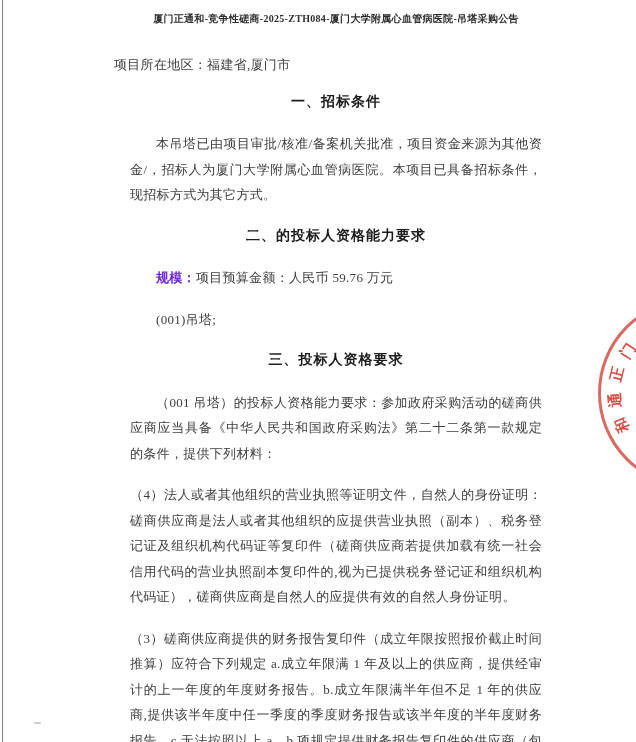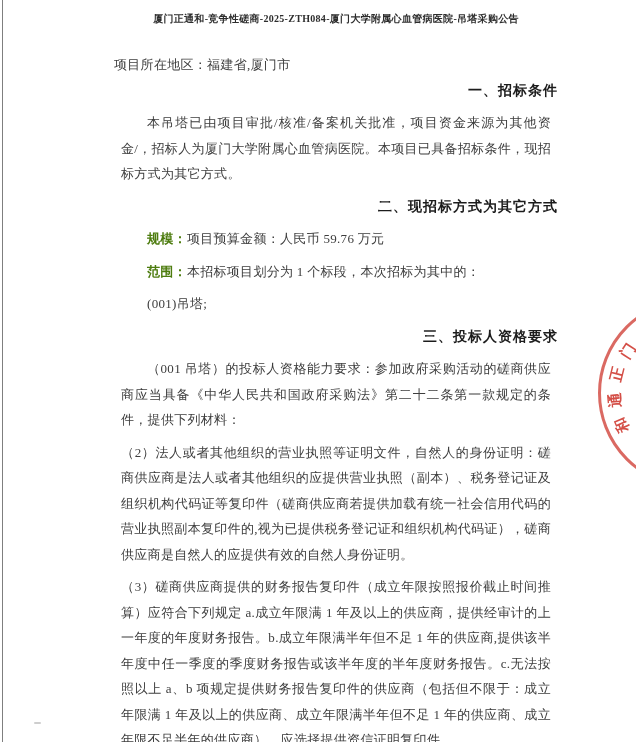--- a/index.html
+++ b/index.html
@@ -35,27 +35,28 @@
     font-weight: 700;
     color: #2d2d2d;
     font-size: 13px;
     line-height: 25px;
   }
   .region { margin-top: 21px; }
   .heading {
     font-weight: 700;
     color: #1c1c1c;
     font-size: 14px;
-    font-family: Liberation Sans, sans-serif;
+    font-family: Liberation Mono, monospace;
     letter-spacing: 1px;
-    text-align: right;
+    text-align: center;
+    margin-top: 12px;
   }
-  .para { margin: 7px; }
+  .para { margin: 16px; }
   .para.indent { text-indent: 2em; }
-  .b { font-weight: 700; color: #4d7c0f; font-family: Liberation Serif, serif; }
+  .b { font-weight: 700; color: #6d28d9; font-family: Liberation Serif, serif; }
   .stamp {
     position: absolute; left: 598px; top: 298px;
     width: 184px; height: 184px;
     border: 3px solid rgba(212, 79, 71, .85);
     border-radius: 50%;
     pointer-events: none;
   }
   .stamp-char {
     position: absolute;
     width: 16px; height: 16px;
@@ -76,27 +77,26 @@
 <body>
 
 <div class="scan-edge"></div>
 
 <div class="content">
   <div class="title">厦门正通和-竞争性磋商-2025-ZTH084-厦门大学附属心血管病医院-吊塔采购公告</div>
   <div class="region">项目所在地区：福建省,厦门市</div>
   <div id="sections">
       <div class="heading">一、招标条件</div>
       <div class="para indent"><span>本吊塔已由项目审批/核准/备案机关批准，项目资金来源为其他资金/，招标人为厦门大学附属心血管病医院。本项目已具备招标条件，现招标方式为其它方式。</span></div>
-      <div class="heading">二、现招标方式为其它方式</div>
+      <div class="heading">二、的投标人资格能力要求</div>
       <div class="para indent"><span class="b">规模：</span><span>项目预算金额：人民币 59.76 万元</span></div>
-      <div class="para indent"><span class="b">范围：</span><span>本招标项目划分为 1 个标段，本次招标为其中的：</span></div>
       <div class="para indent"><span>(001)吊塔;</span></div>
       <div class="heading">三、投标人资格要求</div>
       <div class="para indent"><span>（001 吊塔）的投标人资格能力要求：参加政府采购活动的磋商供应商应当具备《中华人民共和国政府采购法》第二十二条第一款规定的条件，提供下列材料：</span></div>
-      <div class="para"><span>（2）法人或者其他组织的营业执照等证明文件，自然人的身份证明：磋商供应商是法人或者其他组织的应提供营业执照（副本）、税务登记证及组织机构代码证等复印件（磋商供应商若提供加载有统一社会信用代码的营业执照副本复印件的,视为已提供税务登记证和组织机构代码证），磋商供应商是自然人的应提供有效的自然人身份证明。</span></div>
+      <div class="para"><span>（4）法人或者其他组织的营业执照等证明文件，自然人的身份证明：磋商供应商是法人或者其他组织的应提供营业执照（副本）、税务登记证及组织机构代码证等复印件（磋商供应商若提供加载有统一社会信用代码的营业执照副本复印件的,视为已提供税务登记证和组织机构代码证），磋商供应商是自然人的应提供有效的自然人身份证明。</span></div>
       <div class="para"><span>（3）磋商供应商提供的财务报告复印件（成立年限按照报价截止时间推算）应符合下列规定 a.成立年限满 1 年及以上的供应商，提供经审计的上一年度的年度财务报告。b.成立年限满半年但不足 1 年的供应商,提供该半年度中任一季度的季度财务报告或该半年度的半年度财务报告。c.无法按照以上 a、b 项规定提供财务报告复印件的供应商（包括但不限于：成立年限满 1 年及以上的供应商、成立年限满半年但不足 1 年的供应商、成立年限不足半年的供应商），应选择提供资信证明复印件。</span></div>
     </div>
 </div>
 
 <div class="stamp" id="stamp">
     <span class="stamp-char" style="left: 36px; top: 22.5px; transform: rotate(-38deg); color: rgb(212, 79, 71);">厦</span>
     <span class="stamp-char" style="left: 18.6px; top: 41.5px; transform: rotate(-57deg); color: rgb(212, 79, 71);">门</span>
     <span class="stamp-char" style="left: 8.3px; top: 65.1px; transform: rotate(-76deg); color: rgb(212, 79, 71);">正</span>
     <span class="stamp-char" style="left: 6.3px; top: 90.8px; transform: rotate(-95deg); color: rgb(212, 79, 71);">通</span>
     <span class="stamp-char" style="left: 12.7px; top: 115.7px; transform: rotate(-114deg); color: rgb(212, 79, 71);">和</span>

